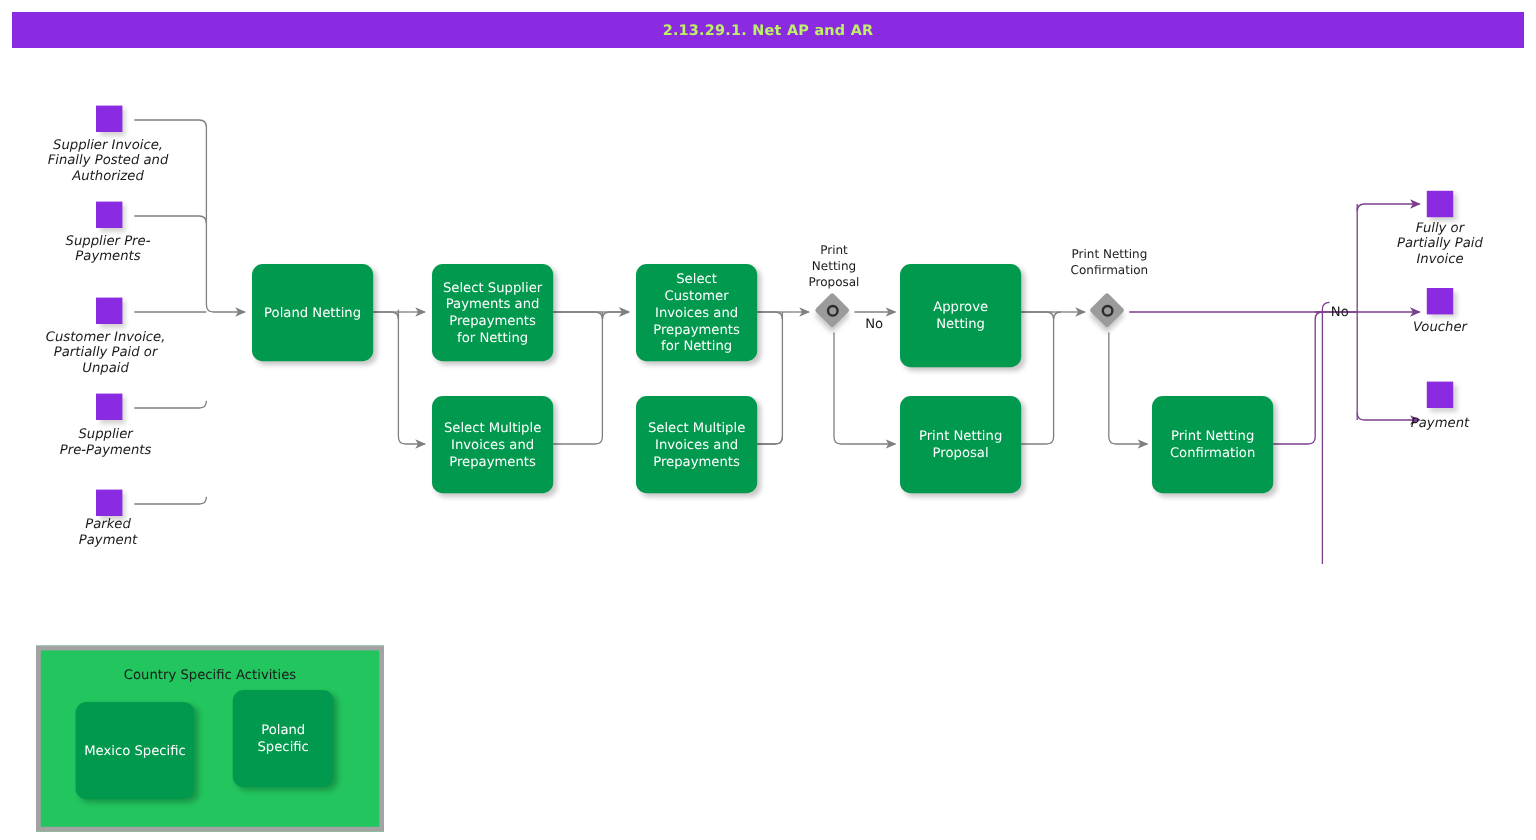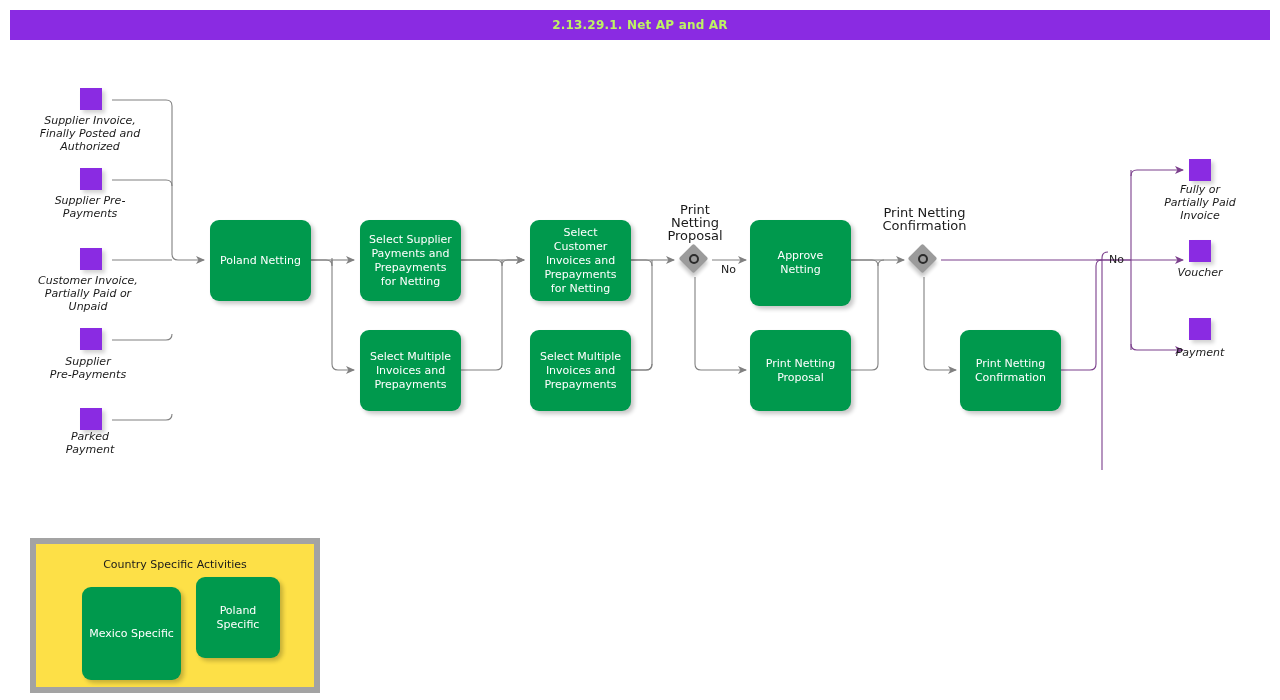--- a/index.html
+++ b/index.html
@@ -104,42 +104,42 @@
     width: 10px;
     height: 10px;
     border: 2.2px solid #2b2b2b;
     border-radius: 50%;
     box-sizing: border-box;
     background: #9b9b9b;
   }
   .gw-label {
     position: absolute;
     text-align: center;
-    font-size: 13px;
+    font-size: 10px;
     line-height: 13px;
     color: #1a1a1a;
     white-space: pre-line;
   }
 
   
   .edge-label {
     position: absolute;
     font-size: 11px;
     color: #1a1a1a;
   }
 
   
   #legend {
     position: absolute;
     left: 30px;
     top: 538px;
     width: 290px;
     height: 155px;
-    border: 6px solid #a3a3a3;
-    background: #fde047;
+    border: 4px solid #a3a3a3;
+    background: #22c55e;
     box-sizing: border-box;
   }
   #legend-title {
     position: absolute;
     left: 0;
     top: 14px;
     width: 100%;
     text-align: center;
     font-size: 11px;
     color: #1a1a1a;
@@ -280,17 +280,17 @@
 Invoice</div>
 
   <div class="dataobj" style="left:1189px; top:240px;"></div>
   <div class="dataobj-label" style="left:1140px; top:266px; width:120px;">Voucher</div>
 
   <div class="dataobj" style="left:1189px; top:318px;"></div>
   <div class="dataobj-label" style="left:1140px; top:346px; width:120px;">Payment</div>
 
   <div id="legend">
     <div id="legend-title">Country Specific Activities</div>
-    <div class="task" style="left:46px; top:43px; width:99px; height:93px;">Mexico Specific</div>
+    <div class="task" style="left:29px; top:43px; width:99px; height:81px;">Mexico Specific</div>
     <div class="task" style="left:160px; top:33px; width:84px; height:81px;">Poland Specific</div>
   </div>
 
 </div>
 
 </body></html>

